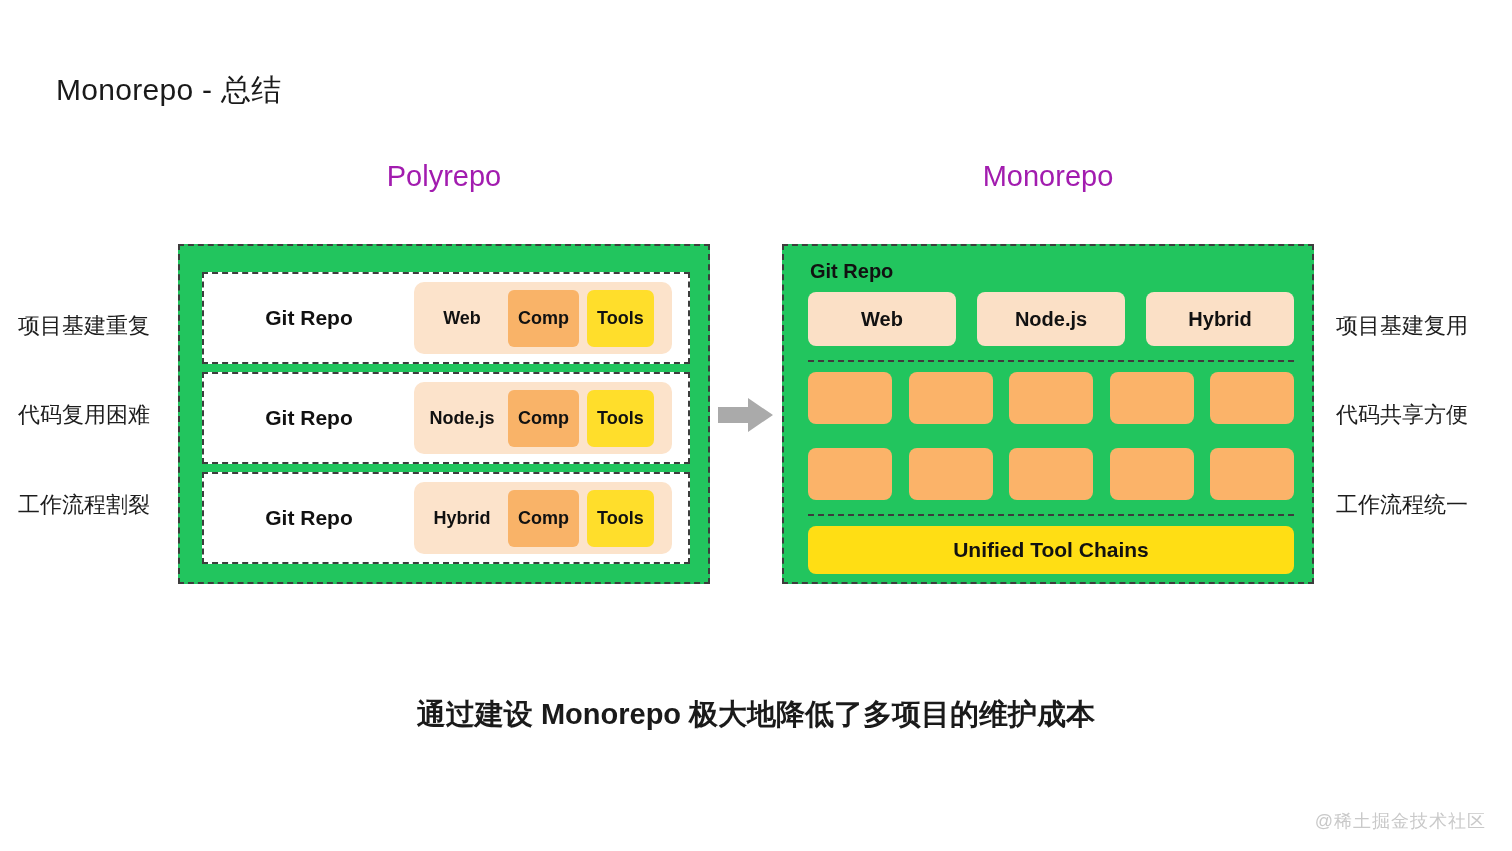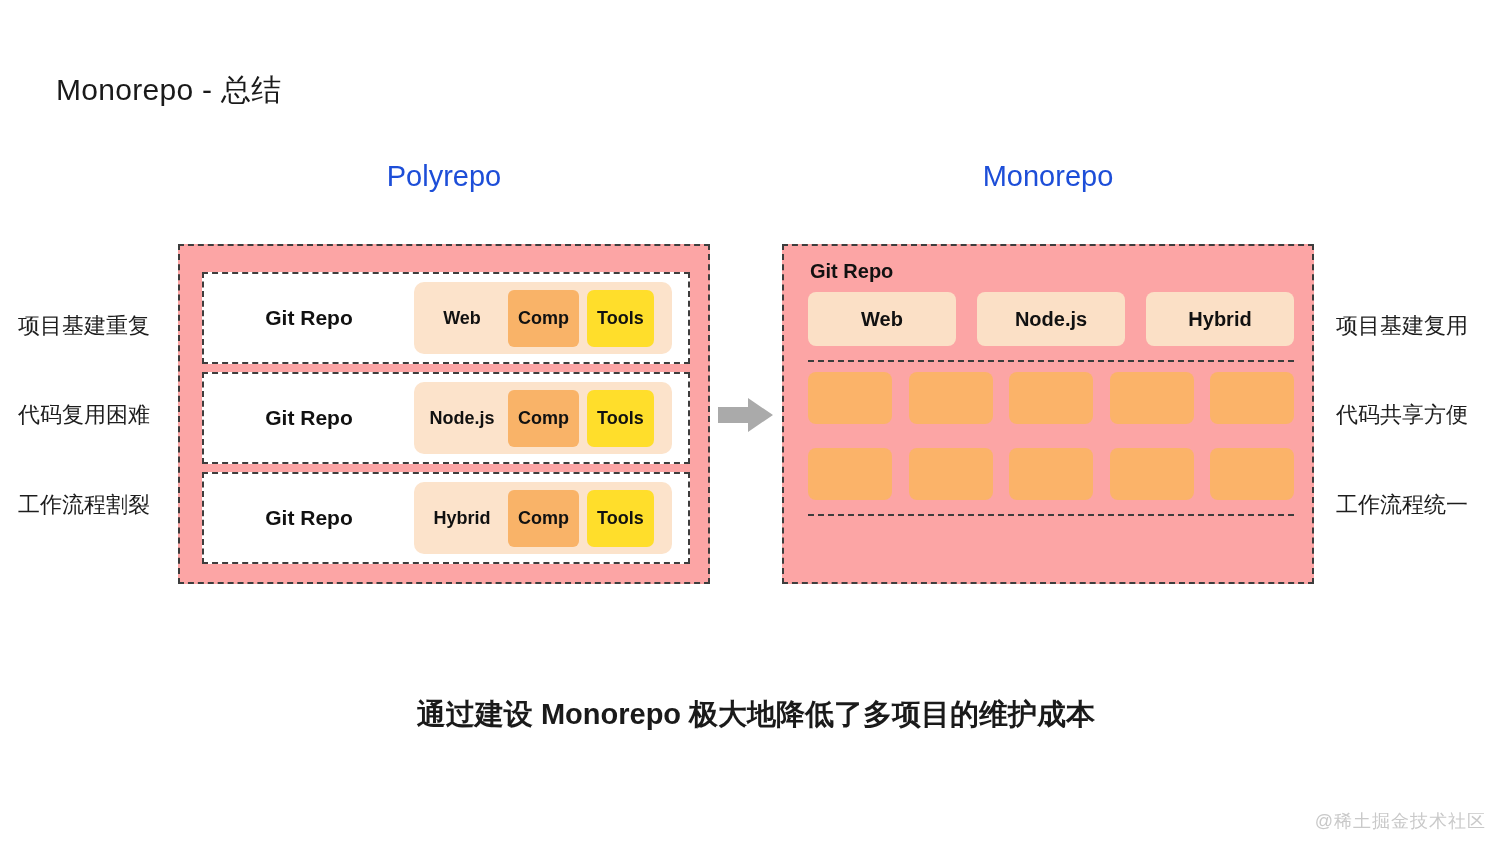--- a/index.html
+++ b/index.html
@@ -27,21 +27,21 @@
     color: #1a1a1a;
     white-space: nowrap;
   }
 
   
   .col-header {
     position: absolute;
     top: 160px;
     font-size: 29px;
     font-weight: 400;
-    color: #1d4ed8;
+    color: #a21caf;
     white-space: nowrap;
     text-align: center;
   }
   .col-header.poly  { left: 178px; width: 532px; }
   .col-header.mono  { left: 782px; width: 532px; }
 
   
   .side-label {
     position: absolute;
     font-size: 22px;
@@ -54,21 +54,21 @@
   .sl-1 { top: 311px; }
   .sl-2 { top: 400px; }
   .sl-3 { top: 490px; }
 
   
   .panel {
     position: absolute;
     top: 244px;
     border: 2px dashed #3d3d3d;
     box-sizing: border-box;
-    background: #fca5a5;
+    background: #22c55e;
   }
   .panel.poly { left: 178px; width: 532px; height: 340px; }
   .panel.mono { left: 782px; width: 532px; height: 340px; }
 
   
   .repo-row {
     position: absolute;
     left: 22px;
     width: 488px;
     height: 92px;
@@ -300,18 +300,19 @@
   <div class="blk-row b2">
     <div class="blk"></div>
     <div class="blk"></div>
     <div class="blk"></div>
     <div class="blk"></div>
     <div class="blk"></div>
   </div>
 
   <div class="divider d2"></div>
 
+  <div class="toolchain">Unified Tool Chains</div>
 
 </div>
 
 <div class="caption">通过建设 Monorepo 极大地降低了多项目的维护成本</div>
 
 <div class="watermark">@稀土掘金技术社区</div>
 
 </body></html>

